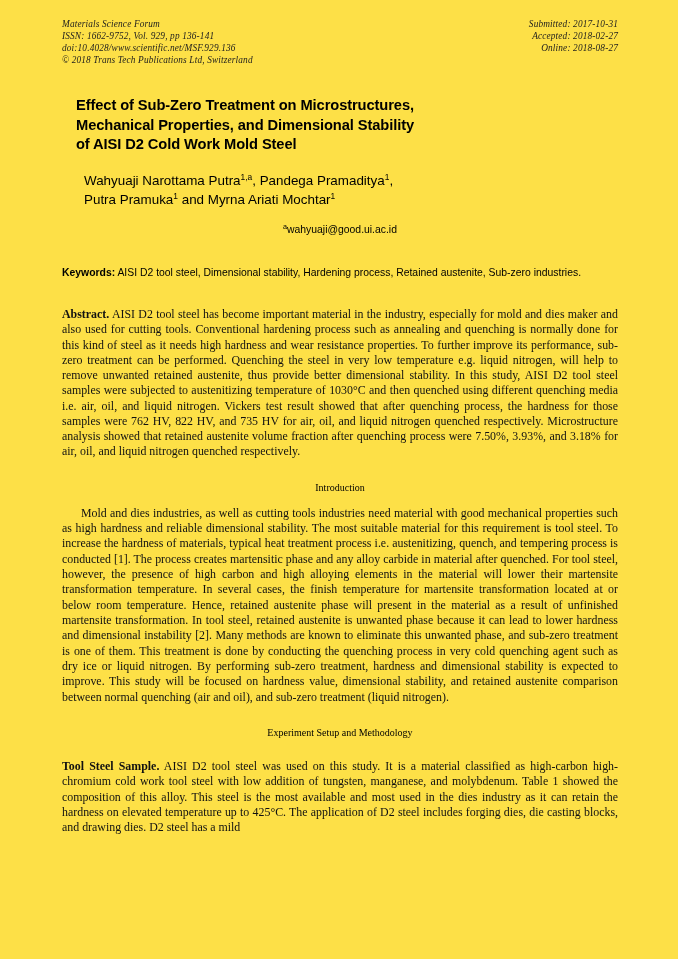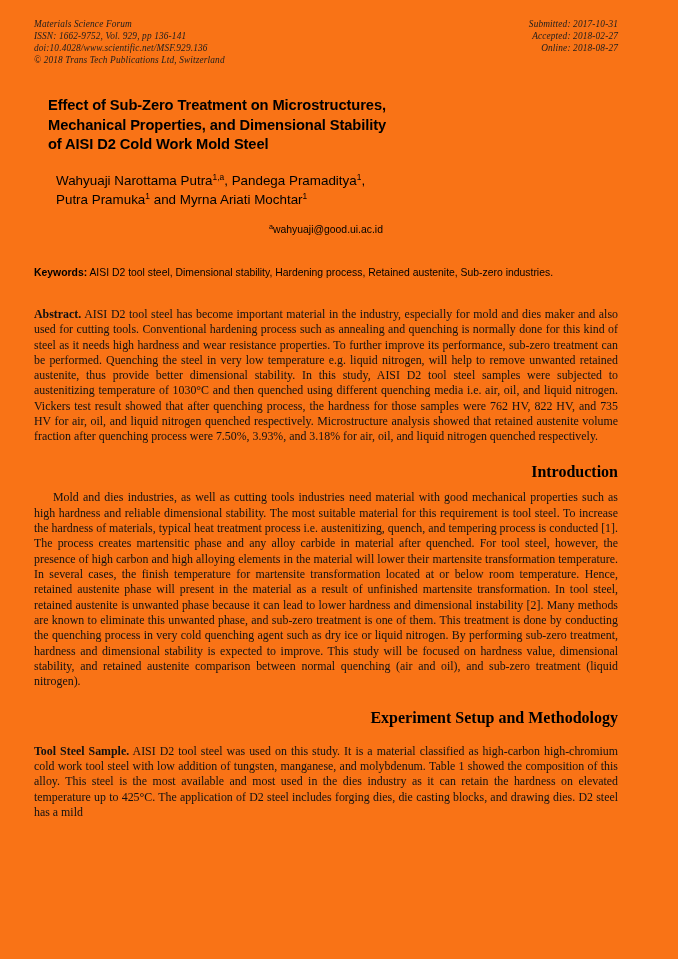--- a/index.html
+++ b/index.html
@@ -14,23 +14,23 @@
     overflow: hidden;
     font-family: "Liberation Serif", "DejaVu Serif", serif;
     color: #1a1a1a;
     -webkit-font-smoothing: antialiased;
   }
 
   .page {
     position: relative;
     width: 678px;
     height: 959px;
-    background: #f97316;
+    background: #fde047;
     box-sizing: border-box;
-    padding: 18px 60px 0 34px;
+    padding: 18px 60px 0 62px;
   }
 
   
   .masthead {
     display: flex;
     justify-content: space-between;
     align-items: flex-start;
     font-family: "Liberation Serif", "DejaVu Serif", serif;
     font-style: italic;
     font-size: 9.3px;
@@ -110,24 +110,24 @@
     line-height: 15.25px;
     text-align: justify;
     text-justify: inter-word;
     color: #111;
   }
   .abstract .lead { font-weight: bold; }
 
   
   .section-heading {
     margin: 20px 0 0 0;
-    font-weight: bold;
-    font-size: 16px;
+    font-weight: normal;
+    font-size: 10px;
     line-height: 15px;
-    text-align: right;
+    text-align: center;
     color: #000;
   }
 
   .body-par {
     margin: 11px 0 0 0;
     font-size: 11.9px;
     line-height: 15.35px;
     text-align: justify;
     text-justify: inter-word;
     text-indent: 19px;

